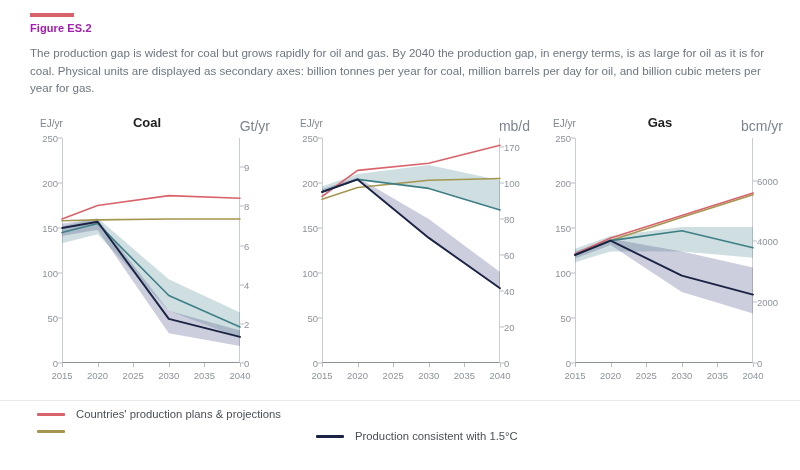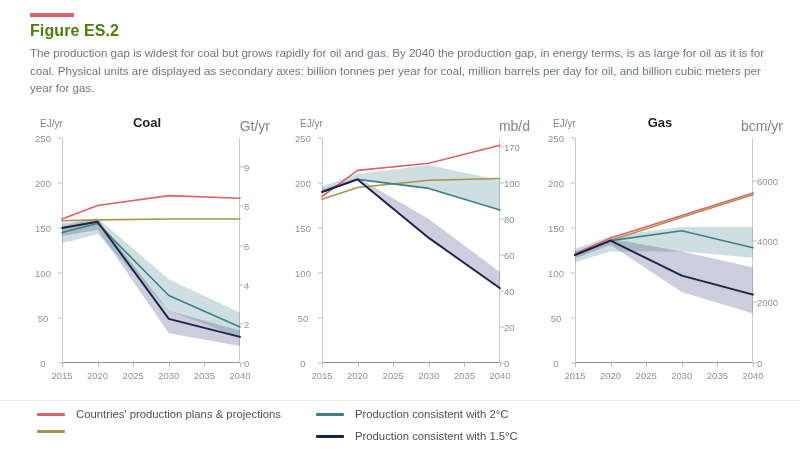--- a/index.html
+++ b/index.html
@@ -6,21 +6,21 @@
   body{
     width:800px;height:470px;overflow:hidden;
     background:#ffffff;
     font-family:"Liberation Sans","DejaVu Sans",sans-serif;
     color:#57606a;
   }
   .page{position:relative;width:800px;height:470px;box-sizing:border-box;}
 
   
   .accent-bar{position:absolute;left:30px;top:13px;width:44px;height:4px;background:#d9636a;}
-  .fig-title{position:absolute;left:30px;top:22px;font-size:16px;font-weight:bold;color:#4d7c0f;letter-spacing:.1px;}
+  .fig-title{position:absolute;left:30px;top:22px;font-size:11px;font-weight:bold;color:#a21caf;letter-spacing:.1px;}
   .fig-caption{position:absolute;left:30px;top:44px;width:742px;font-size:11.6px;line-height:17.5px;color:#6d7681;}
 
   
   .panels{position:absolute;left:0;top:118px;width:800px;height:280px;}
   .panel{position:absolute;top:0;width:250px;height:280px;}
   .panel.coal{left:22px;}
   .panel.oil{left:282px;}
   .panel.gas{left:535px;}
 
   .unit-left{position:absolute;top:0;left:18px;font-size:10px;color:#7b8490;}
@@ -29,21 +29,21 @@
 
   .plot{position:absolute;left:40px;top:20px;width:178px;height:225px;}
   .panel.gas .plot{left:40px;width:178px;}
   .plot-frame{position:absolute;inset:0;border-left:1px solid #c9ccd1;border-right:1px solid #c9ccd1;border-bottom:1px solid #8d939b;box-sizing:border-box;}
 
   .svgwrap{position:absolute;inset:0;}
   svg{display:block;width:100%;height:100%;overflow:visible;}
 
   
   .ytick{position:absolute;font-size:9.5px;color:#8d939b;transform:translateY(-50%);}
-  .ytick.left{right:auto;text-align:center;width:30px;left:-34px;}
+  .ytick.left{right:auto;text-align:right;width:30px;left:-34px;}
   .ytick.right{left:auto;text-align:left;width:38px;right:-42px;}
   .tickmark{position:absolute;width:4px;height:1px;background:#b9bec5;transform:translateY(-50%);}
   .tickmark.left{left:-4px;}
   .tickmark.right{right:-4px;}
 
   
   .xtick{position:absolute;top:232px;font-size:9.5px;color:#8d939b;transform:translateX(-50%);}
   .xtickmark{position:absolute;top:225px;width:1px;height:4px;background:#b9bec5;}
 
   
@@ -235,23 +235,19 @@
   <div class="divider"></div>
 
   <div class="legend">
     <div class="legend-row r1">
       <span class="lg-swatch" style="background: rgb(217, 99, 106);"></span>
       <span class="lg-label">Countries' production plans &amp; projections</span>
     </div>
     <div class="legend-row r2">
       <span class="lg-swatch" style="background: rgb(164, 149, 79);"></span>
     </div>
-    <div class="legend-row r3">
-      <span class="lg-swatch" style="background: rgb(62, 127, 134);"></span>
-      <span class="lg-label">Production consistent with 2°C</span>
-    </div>
     <div class="legend-row r4">
       <span class="lg-swatch" style="background: rgb(27, 35, 68);"></span>
       <span class="lg-label">Production consistent with 1.5°C</span>
     </div>
   </div>
 
 </div>
 
 </body></html>

